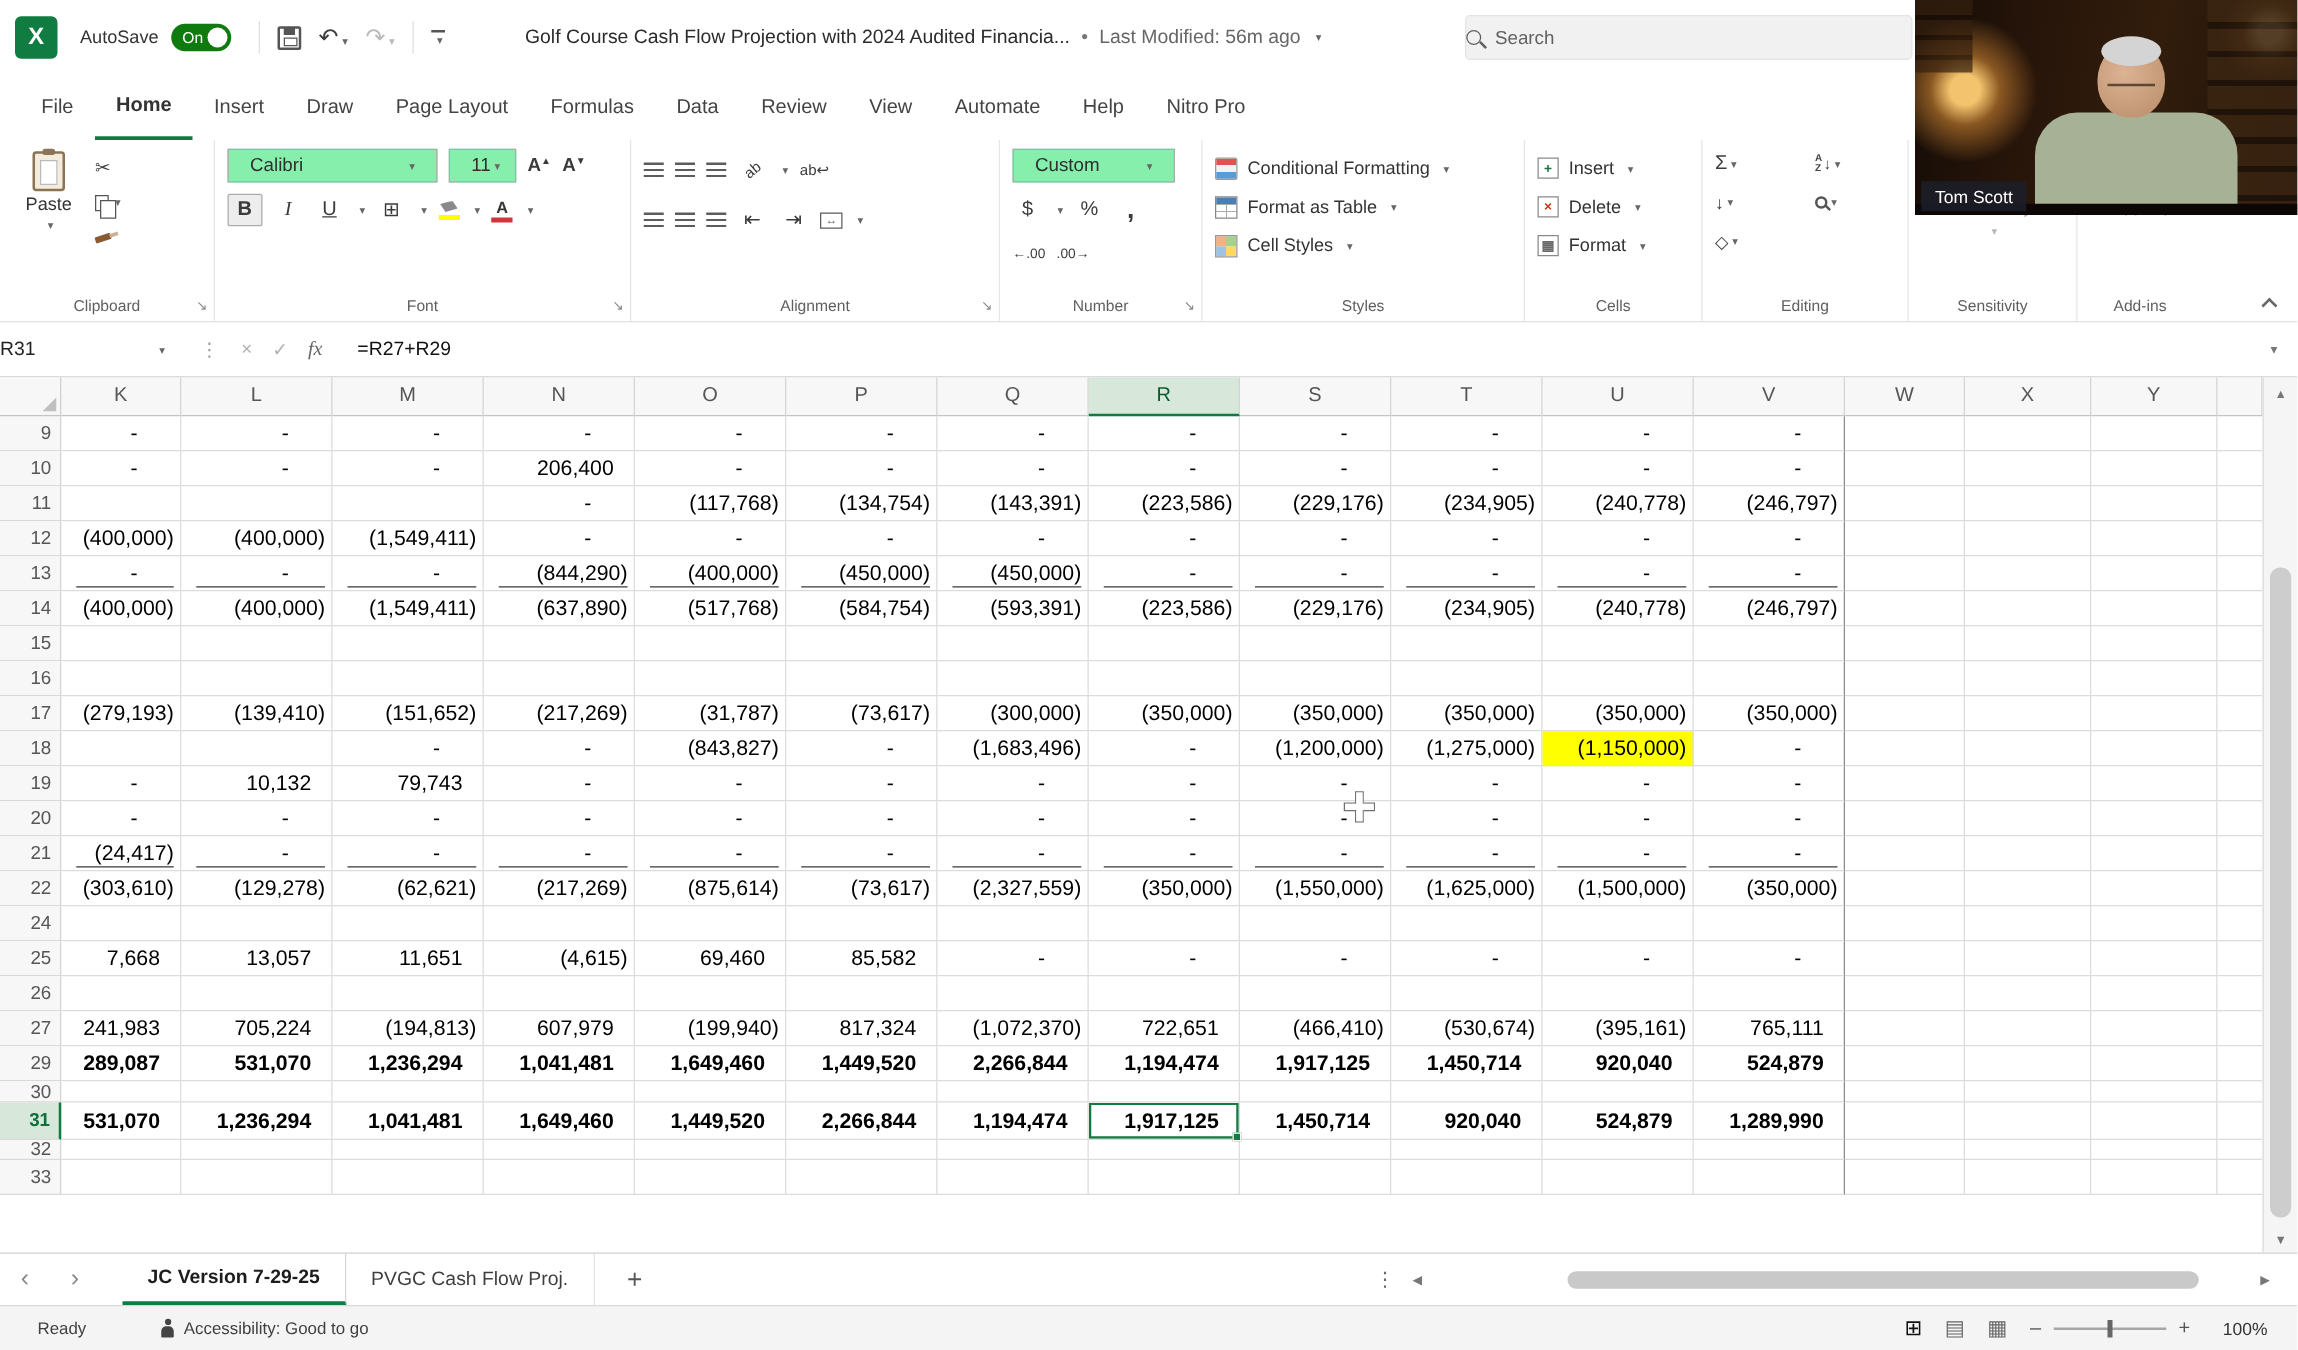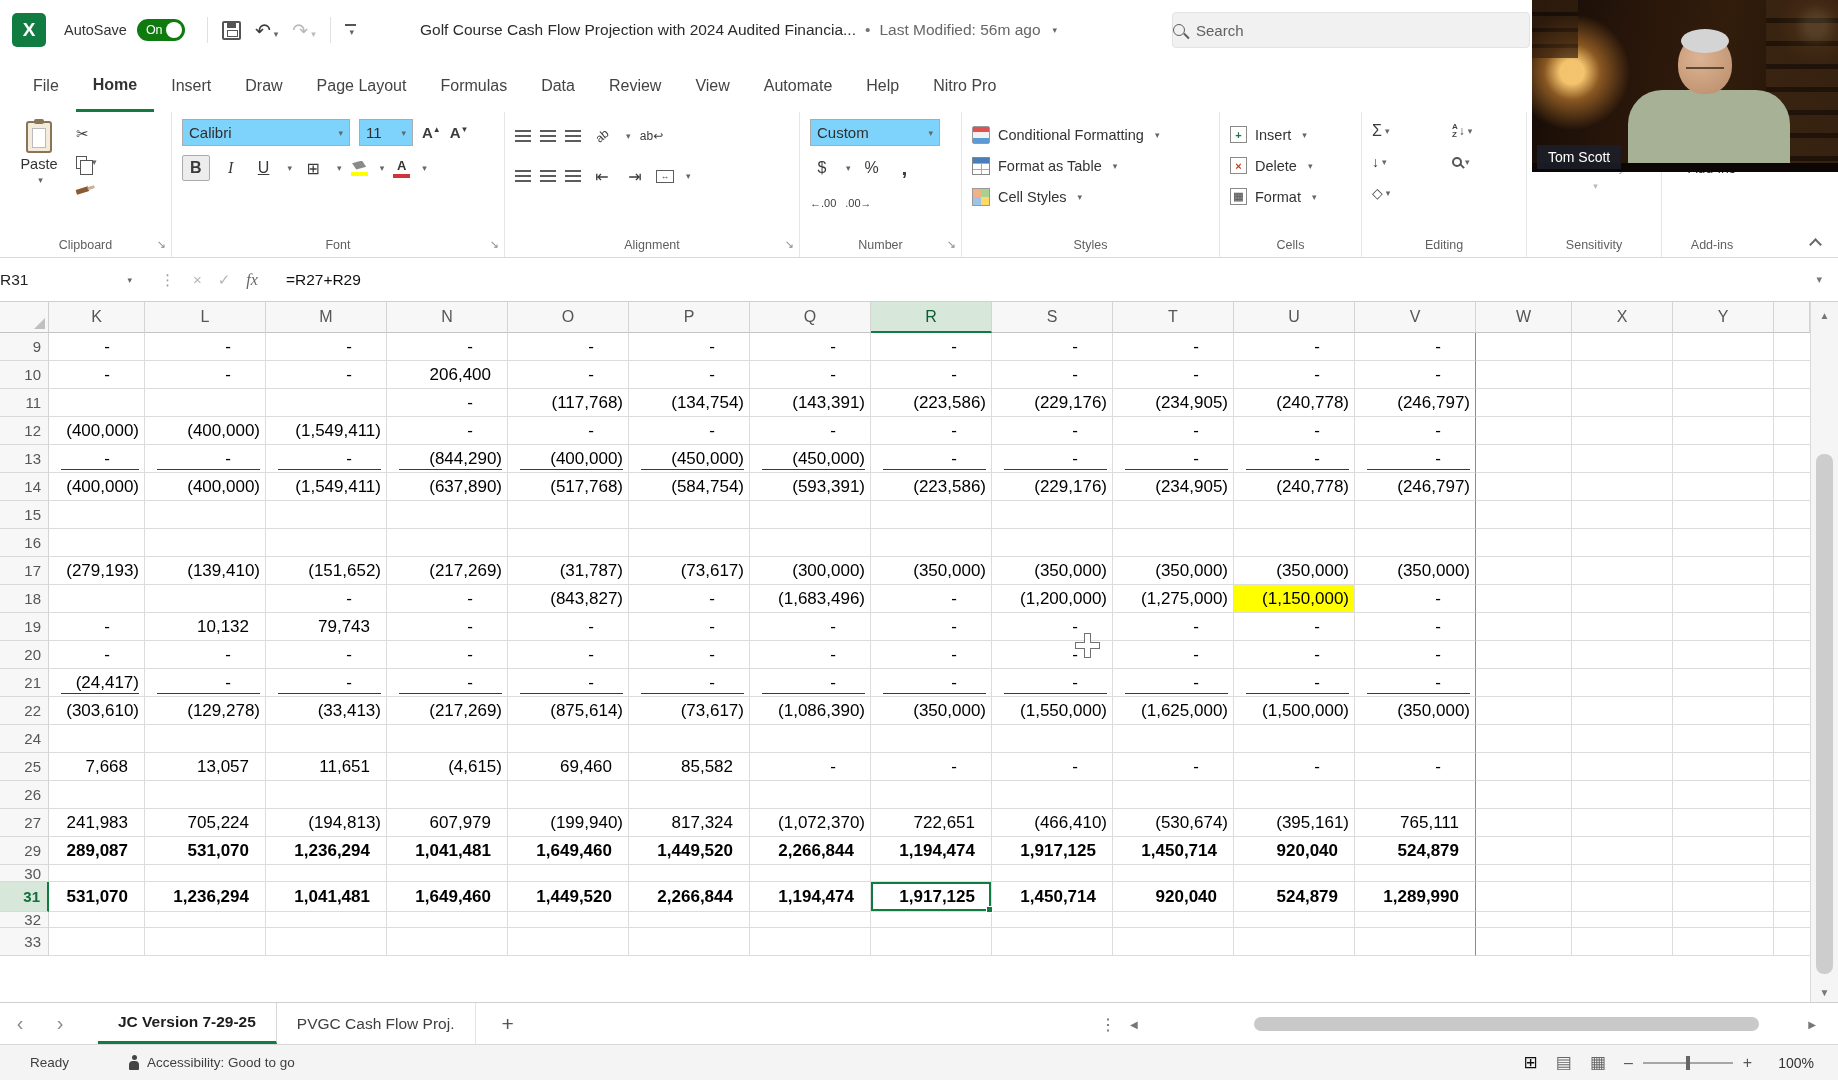--- a/index.html
+++ b/index.html
@@ -43,21 +43,21 @@
   .mtab { display:flex; align-items:center; padding:0 17px; font-size:16px; color:#444; cursor:default; }
   .mtab.active { font-weight:700; color:#333; border-bottom:3px solid #107c41; }
 
   
   .ribbon { height:146px; background:#fff; border-bottom:1px solid #d9d9d9; display:flex; position:relative; }
   .rgroup { position:relative; border-right:1px solid #e6e6e6; padding:7px 10px 28px; flex:none; }
   .glabel { position:absolute; bottom:5px; left:0; right:0; text-align:center; font-size:12.5px; color:#5f5f5f; }
   .launcher { position:absolute; right:5px; bottom:6px; font-size:11px; color:#8a8a8a; }
   .rrow { display:flex; align-items:center; gap:9px; margin-bottom:9px; }
   .combo { display:inline-flex; align-items:center; justify-content:space-between; border:1px solid #ababab;
-    background:#7dd3fc; height:27px; padding:0 6px; font-size:15px; color:#2f2f2f; }
+    background:#86efac; height:27px; padding:0 17px; font-size:15px; color:#2f2f2f; }
   .rbtn { display:inline-flex; align-items:center; justify-content:center; min-width:24px; height:26px; color:#3b3b3b; font-size:16px; }
   .boxed { border:1px solid #ababab; background:#ededed; border-radius:2px; padding:0 7px; font-weight:700; }
   .ital { font-style:italic; font-family:"Liberation Serif", serif; }
   .undl { text-decoration:underline; }
   .colorbar { display:inline-flex; flex-direction:column; align-items:center; line-height:1; }
   .colorbar .bar { width:17px; height:4px; margin-top:2px; }
   .bars { width:16px; height:12px; background:repeating-linear-gradient(to bottom,#5c5c5c 0 2px,transparent 2px 5px); }
   .merge { width:18px; height:13px; border:1px solid #5c5c5c; display:flex; align-items:center; justify-content:center; font-size:9px; color:#5c5c5c; }
   .clip-content { display:flex; gap:8px; }
   .paste-btn { width:58px; display:flex; flex-direction:column; align-items:center; gap:3px; padding-top:2px; font-size:14.5px; color:#333; }
@@ -712,25 +712,25 @@
           <div class="cell vline v-dash uline">-</div>
           <div class="cell cw"></div>
           <div class="cell cx"></div>
           <div class="cell cx"></div>
           <div class="cell stub"></div>
         </div>
         <div class="grow" style="height: 28px;">
           <div class="rowh">22</div>
           <div class="cell ck v-neg">(303,610)</div>
           <div class="cell v-neg">(129,278)</div>
-          <div class="cell v-neg">(33,413)</div>
+          <div class="cell v-neg">(62,621)</div>
           <div class="cell v-neg">(217,269)</div>
           <div class="cell v-neg">(875,614)</div>
           <div class="cell v-neg">(73,617)</div>
-          <div class="cell v-neg">(1,086,390)</div>
+          <div class="cell v-neg">(2,327,559)</div>
           <div class="cell v-neg">(350,000)</div>
           <div class="cell v-neg">(1,550,000)</div>
           <div class="cell v-neg">(1,625,000)</div>
           <div class="cell v-neg">(1,500,000)</div>
           <div class="cell vline v-neg">(350,000)</div>
           <div class="cell cw"></div>
           <div class="cell cx"></div>
           <div class="cell cx"></div>
           <div class="cell stub"></div>
         </div>

